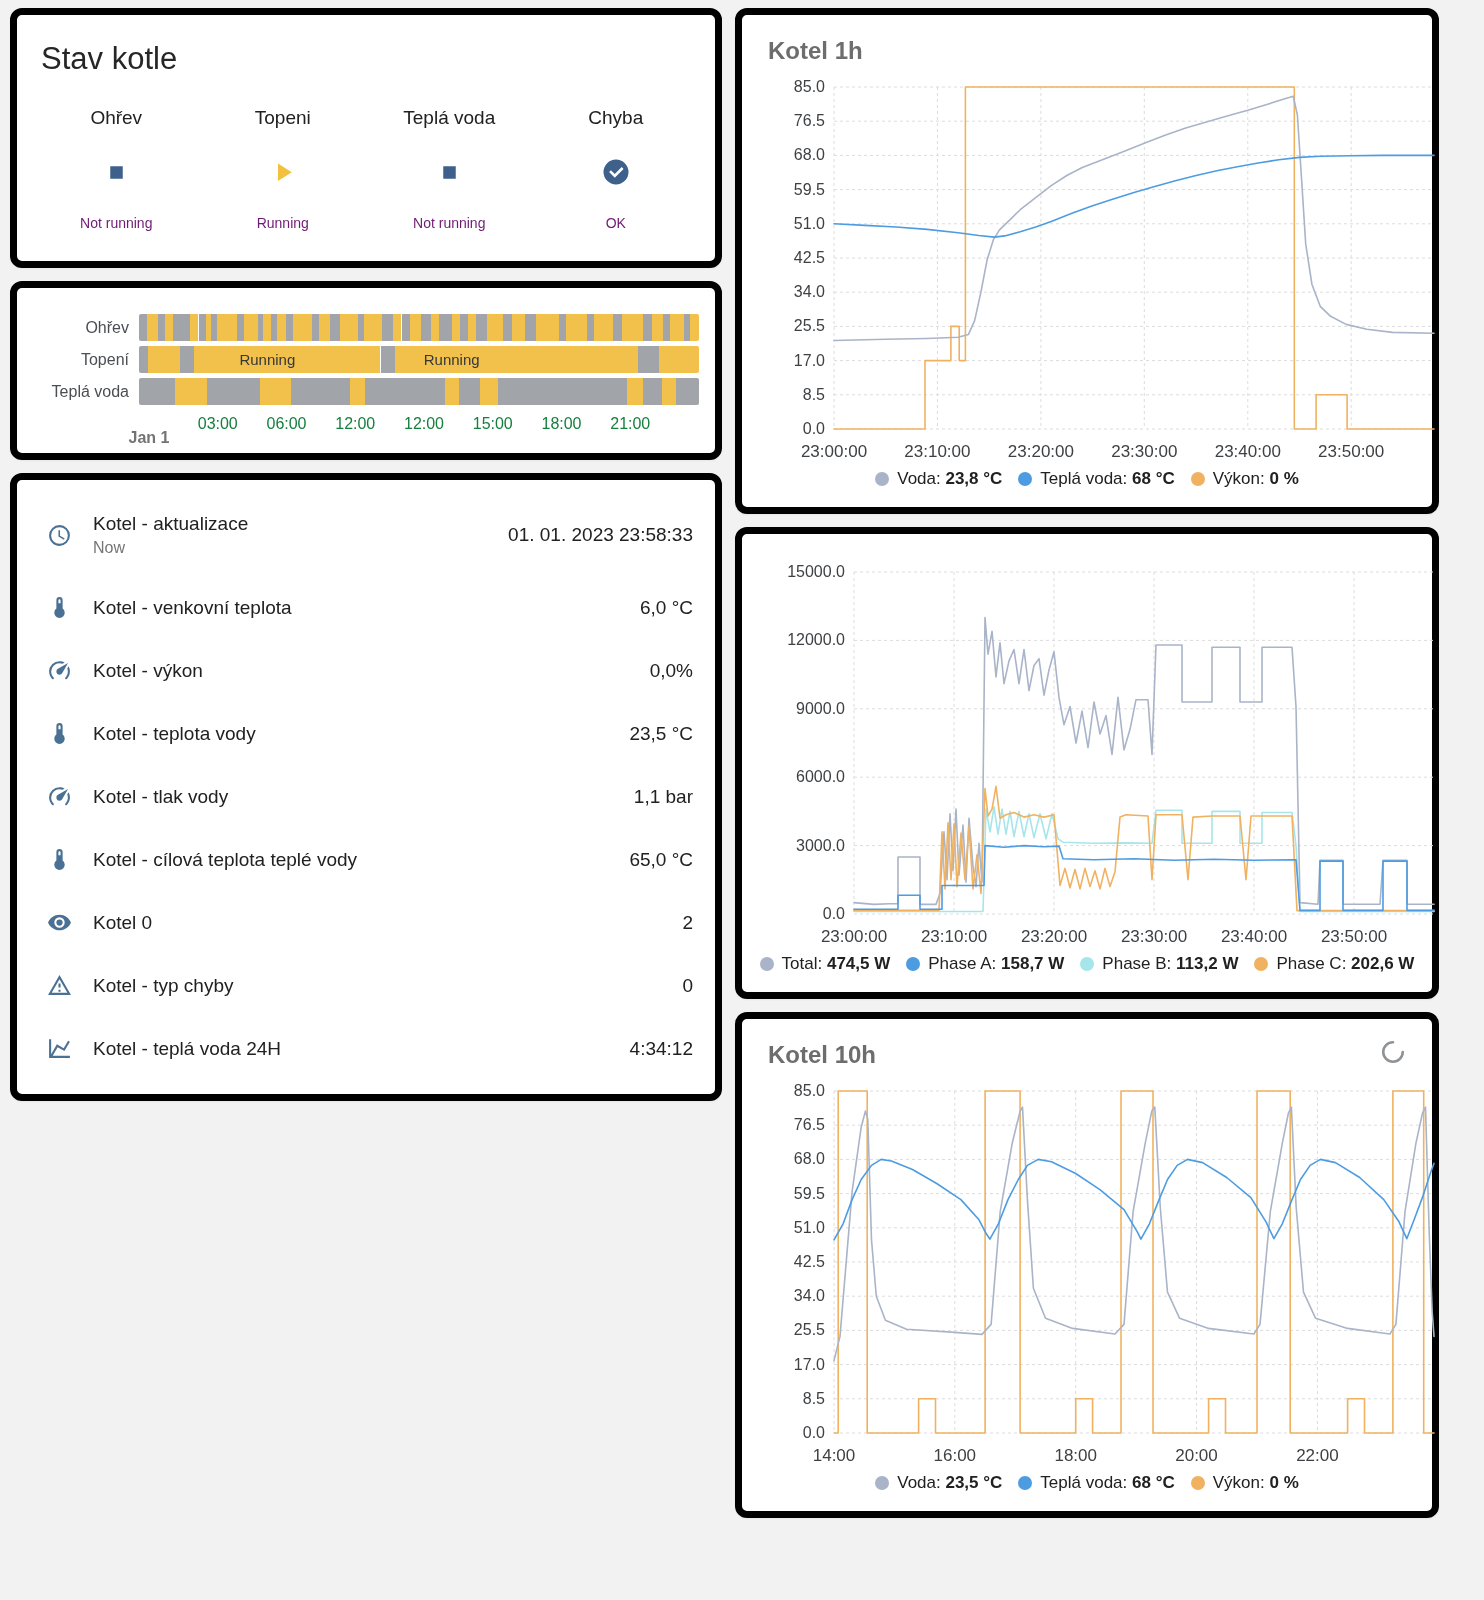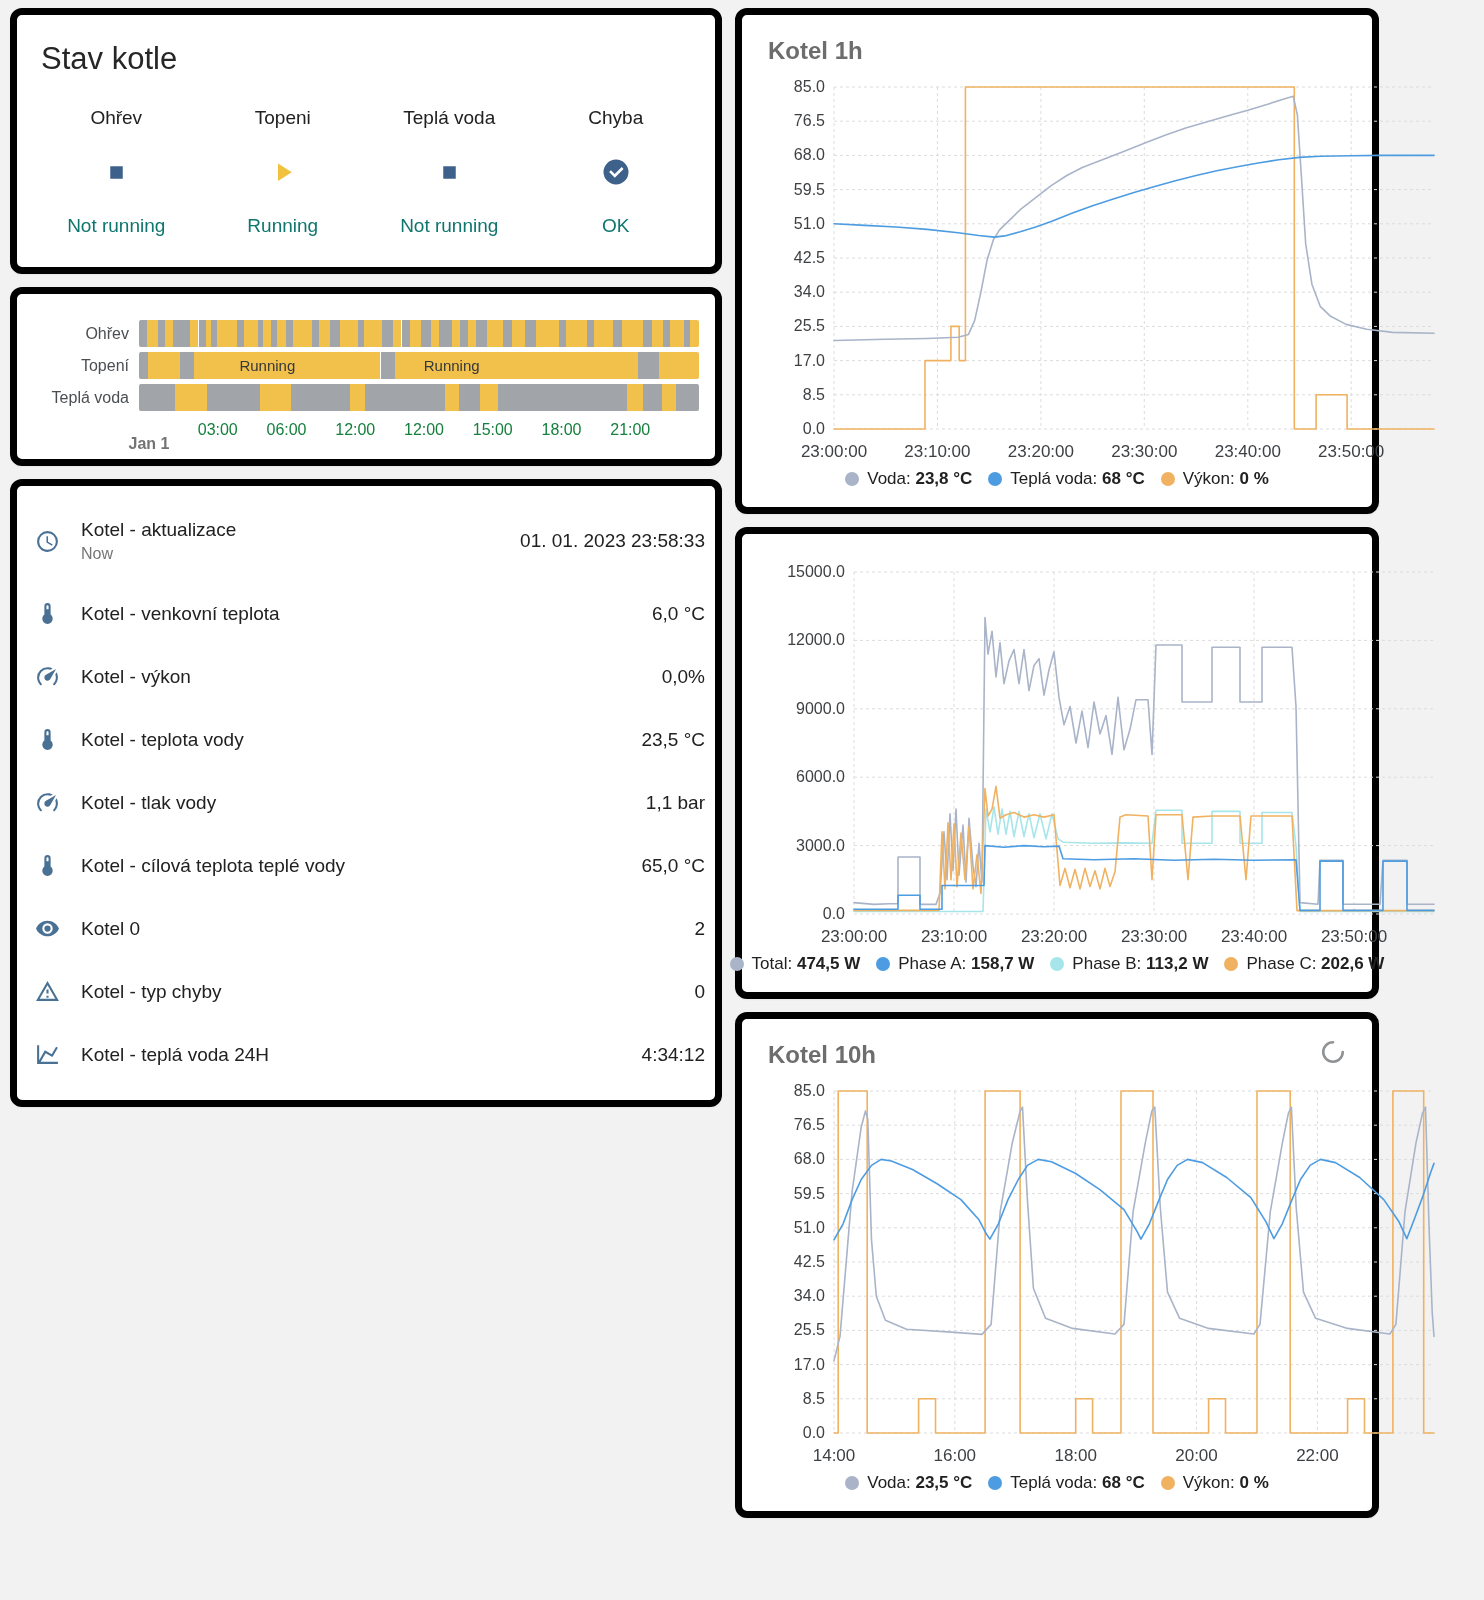--- a/index.html
+++ b/index.html
@@ -7,50 +7,50 @@
   body {
     width:1484px; height:1600px;
     background:#f2f2f2;
     font-family:"Liberation Sans", sans-serif;
     color:#212121;
     overflow:hidden;
   }
   .page { display:flex; gap:13px; padding:8px 10px; }
   .col { display:flex; flex-direction:column; gap:13px; }
   .col-left { width:712px; flex:0 0 auto; }
-  .col-right { width:644px; flex:0 0 auto; }
+  .col-right { width:704px; flex:0 0 auto; }
   .card {
     background:#ffffff;
     border:7px solid #000000;
     border-radius:12px;
     box-shadow:0 1px 2px rgba(0,0,0,.05);
   }
 
   
   .status-card { padding:12px 16px 30px; }
   .page-title { font-size:31px; font-weight:400; color:#262626; margin:14px 8px 30px; }
   .status-row { display:flex; }
   .status-col { flex:1; display:flex; flex-direction:column; align-items:center; }
   .status-label { font-size:19px; color:#212121; }
   .status-icon { height:32px; display:flex; align-items:center; justify-content:center; margin:27px 0; cursor:pointer; }
-  .status-state { font-size:19px; color:#0f766e; }
+  .status-state { font-size:14px; color:#701a75; }
 
   
   .timeline-card { padding:26px 16px 14px; }
   .tl-row { display:flex; align-items:center; margin-bottom:5px; }
   .tl-label { width:106px; flex:0 0 auto; text-align:right; padding-right:10px; font-size:16px; color:#4b4e52; white-space:nowrap; }
   .tl-bar { position:relative; flex:1; height:27px; border-radius:2px; overflow:hidden; cursor:pointer; }
   .tl-seg { position:absolute; top:0; bottom:0; }
   .tl-bar-label { position:absolute; top:0; bottom:0; display:flex; align-items:center; transform:translateX(-50%); font-size:15px; color:#35373a; white-space:nowrap; pointer-events:none; }
   .tl-axis { position:relative; height:24px; margin-left:116px; margin-top:10px; }
   .tl-tick { position:absolute; top:0; transform:translateX(-50%); font-size:16px; color:#15803d; white-space:nowrap; }
   .tl-tick.bold { font-weight:700; color:#737373;margin-top:14px; }
 
   
-  .entities-card { padding:14px 0; }
+  .entities-card { padding:14px 12px; }
   .entity-row { display:flex; align-items:center; padding:19px 10px; cursor:pointer; }
   .entity-icon { width:40px; flex:0 0 auto; display:flex; justify-content:center; color:#4a7094; }
   .entity-info { flex:1; margin-left:14px; }
   .entity-name { font-size:19px; color:#212121; }
   .entity-secondary { font-size:16px; color:#757575; margin-top:4px; }
   .entity-value { font-size:19px; color:#212121; text-align:center; white-space:nowrap; }
 
   
   .chart-card { padding:16px 12px 8px; }
   .chart-header { display:flex; justify-content:space-between; align-items:flex-start; padding:0 14px; }

